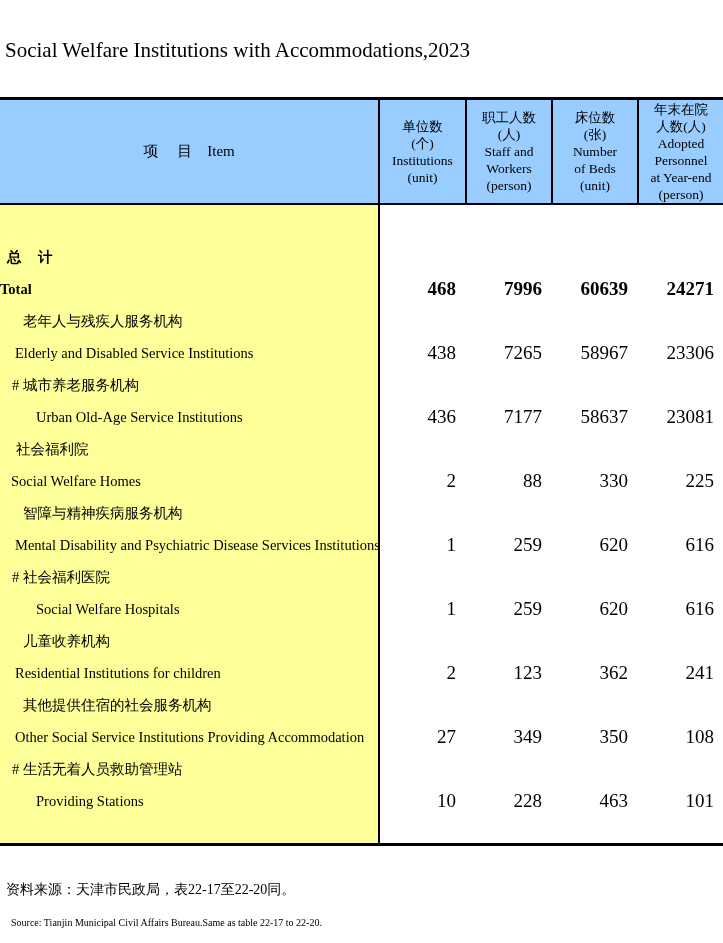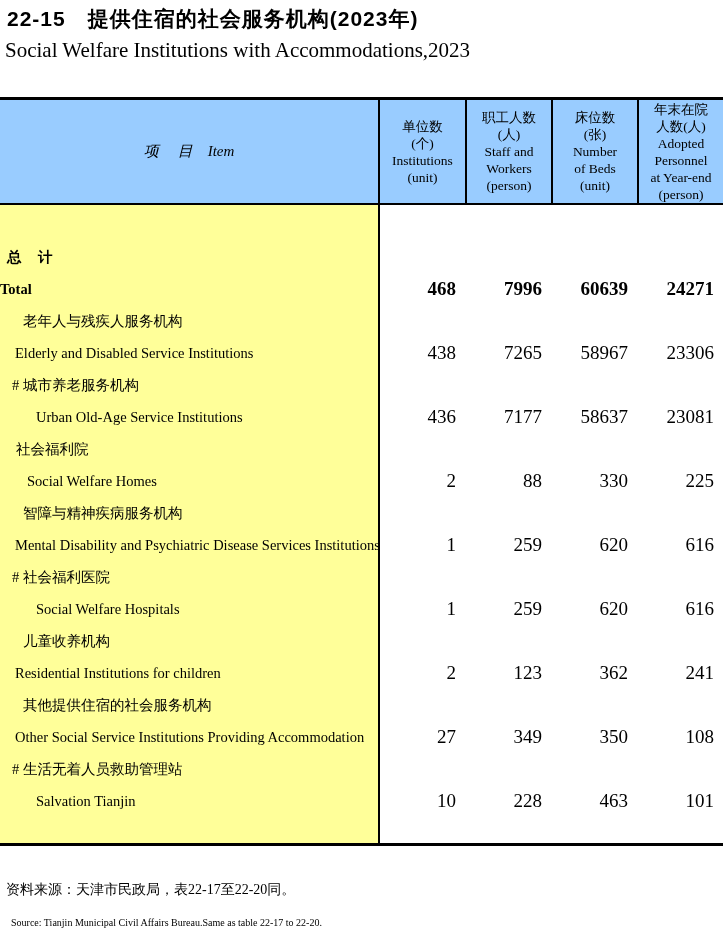--- a/index.html
+++ b/index.html
@@ -14,21 +14,21 @@
   
   .stat-table{position:absolute;top:97px;left:0;width:723px;
               border-top:3px solid #000;border-bottom:3px solid #000;}
 
   
   .thead{display:grid;grid-template-columns:378px 87px 86px 86px 86px;
          background:#99ccff;border-bottom:2px solid #000;height:103px;}
   .th{display:flex;flex-direction:column;justify-content:center;align-items:center;
       text-align:center;font-size:13.5px;line-height:17px;overflow:hidden;}
   .th + .th{border-left:2px solid #000;}
-  .th-item{flex-direction:row;gap:13px;font-size:15px;font-style:italic;}
+  .th-item{flex-direction:row;gap:13px;font-size:15px;}
   .th-item .zh{letter-spacing:2px;}
 
   
   .tbody{height:638px;display:flex;flex-direction:column;
          background:linear-gradient(to right,#ffff99 0,#ffff99 378px,#000 378px,#000 380px,#ffffff 380px);}
   .spacer-top{height:36px;flex:0 0 auto;}
   .line{flex:0 0 32px;height:32px;display:grid;grid-template-columns:378px 87px 86px 86px 86px;
         align-items:center;}
   .cell{white-space:nowrap;overflow:hidden;}
   .cell.item{font-size:14.5px;}
@@ -36,32 +36,31 @@
   .line.bold .cell{font-weight:bold;}
 
   
   .z-total{padding-left:7px;letter-spacing:1px;}
   .e-total{padding-left:0;}
   .z-group{padding-left:23px;}
   .e-group{padding-left:15px;}
   .z-hash{padding-left:12px;}
   .e-hash{padding-left:36px;}
   .z-sub{padding-left:16px;}
-  .e-sub{padding-left:27px;}
+  .e-sub{padding-left:11px;}
 
   
   .footer-zh{position:absolute;top:881px;left:6px;font-size:14px;}
   .footer-en{position:absolute;top:917px;left:11px;font-size:10px;}
 </style>
 </head>
 <body>
 
 <div class="page">
 
-  <div class="title-zh">22-15　提供住宿的社会服务机构(2023年)</div>
   <div class="title-en">Social Welfare Institutions with Accommodations,2023</div>
 
   <div class="stat-table">
     <div class="thead">
       <div class="th th-item">
         <span class="zh">项　目</span>
         <span class="en">Item</span>
       </div>
 
     <div class="th">
@@ -173,21 +172,21 @@
           <div class="cell item e-group">Other Social Service Institutions Providing Accommodation</div>
           <div class="cell v">27</div>
           <div class="cell v">349</div>
           <div class="cell v">350</div>
           <div class="cell v">108</div>
         </div>
         <div class="line">
           <div class="cell item z-hash"># 生活无着人员救助管理站</div>
         </div>
         <div class="line">
-          <div class="cell item e-hash">Salvation Tianjin</div>
+          <div class="cell item e-hash">Providing Stations</div>
           <div class="cell v">10</div>
           <div class="cell v">228</div>
           <div class="cell v">463</div>
           <div class="cell v">101</div>
         </div>
       </div>
   </div>
 
   <div class="footer-zh">资料来源：天津市民政局，表22-17至22-20同。</div>
   <div class="footer-en">Source: Tianjin Municipal Civil Affairs Bureau.Same as table 22-17 to 22-20.</div>

